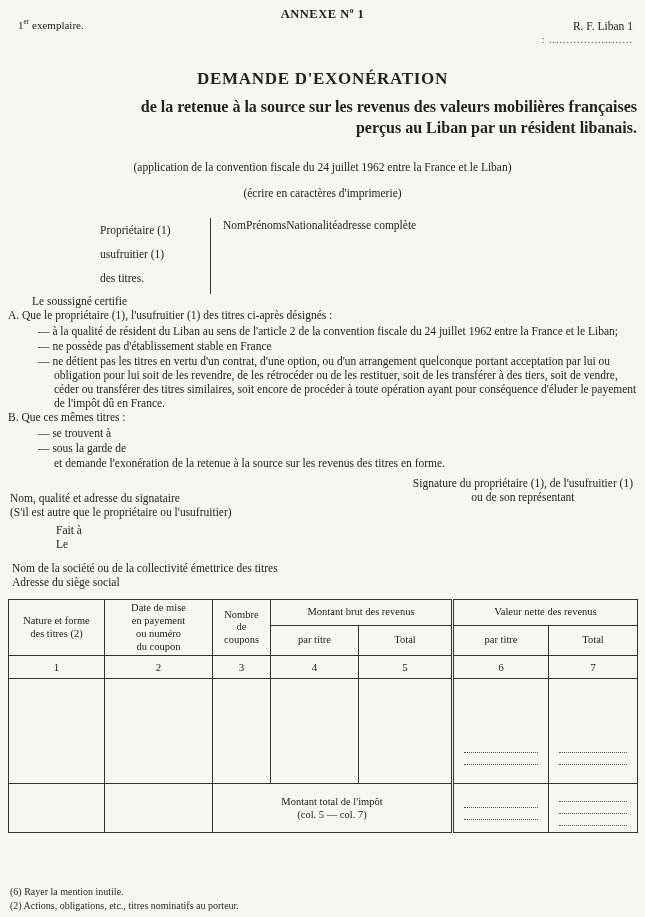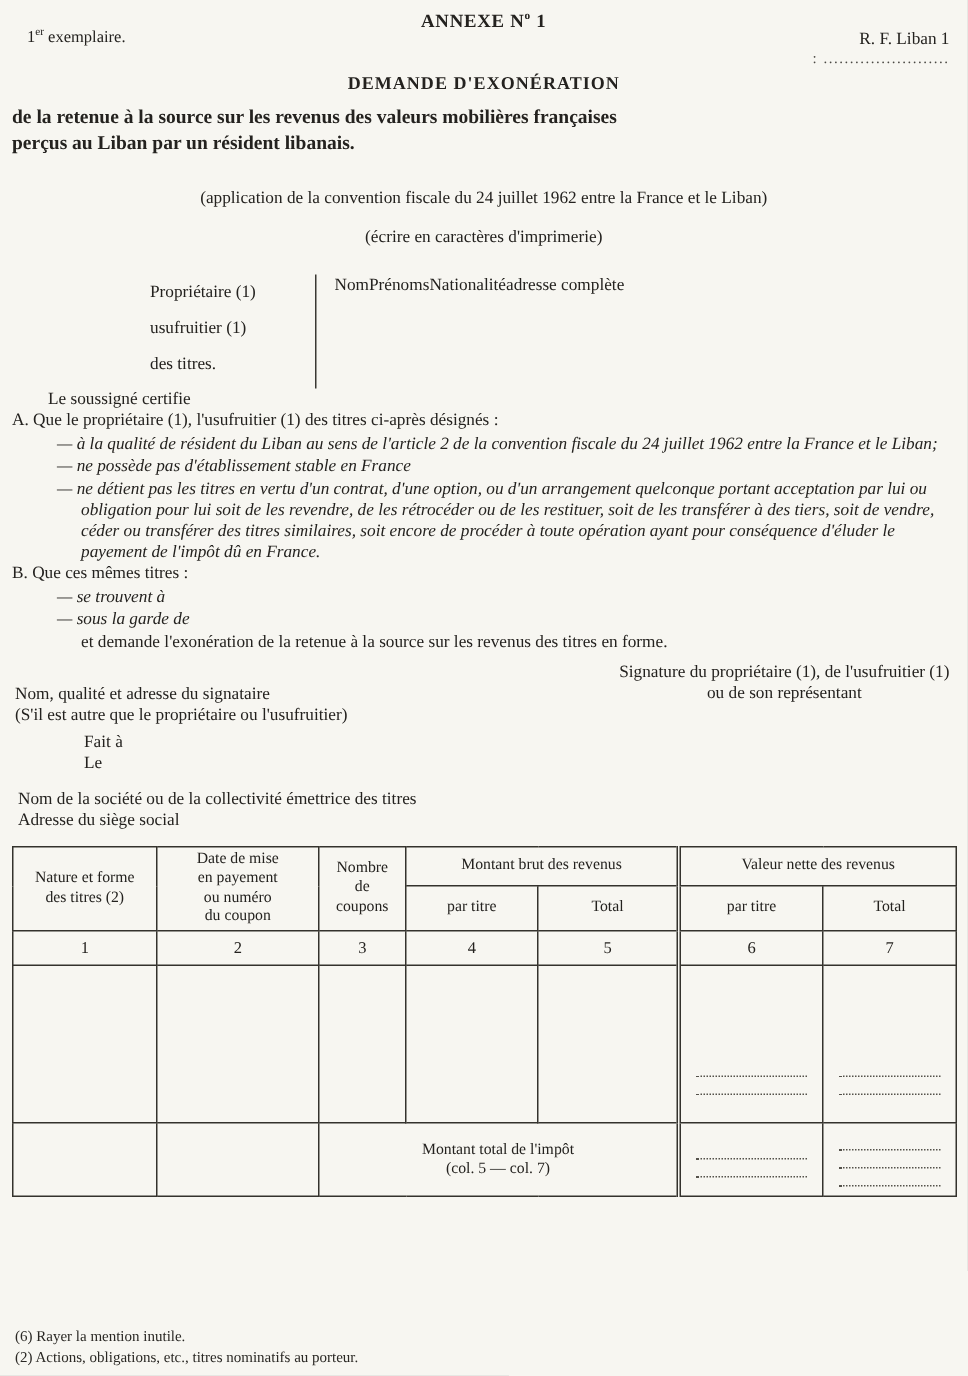--- a/index.html
+++ b/index.html
@@ -13,37 +13,37 @@
   sup{font-size:7.5px;vertical-align:super;line-height:0;}
 
   
   .top{position:relative;height:42px;}
   .copy{position:absolute;left:10px;top:13px;font-size:11px;}
   .annexe{text-align:center;font-weight:bold;font-size:12.5px;letter-spacing:.5px;padding-top:1px;}
   .ref{position:absolute;right:4px;top:13px;text-align:right;font-size:11.5px;}
   .ref-dots{font-size:10px;letter-spacing:1px;color:#4a4843;margin-top:1px;}
 
   
-  .title{text-align:center;font-weight:bold;font-size:12px;letter-spacing:.7px;}
-  .subtitle{text-align:left;font-weight:bold;font-size:13px;line-height:1.35;margin-top:6px;}
+  .title{text-align:center;font-weight:bold;font-size:17px;letter-spacing:.7px;margin-top:21px;}
+  .subtitle{text-align:right;font-weight:bold;font-size:16px;line-height:1.35;margin-top:6px;}
   .app-line{text-align:center;margin-top:21px;}
   .ecrire{text-align:center;margin-top:12px;}
 
   
   .owner{display:flex;margin-top:18px;margin-left:92px;}
   .owner-left{width:110px;display:flex;flex-direction:column;justify-content:space-around;height:72px;}
   .owner-right{border-left:1.2px solid #3a3833;padding-left:12px;height:76px;
     display:flex;flex-direction:row;justify-content:space-between;}
 
   
   .certify-intro{margin-left:24px;}
   .section{margin-top:0;}
   .sec-head{padding-left:20px;text-indent:-20px;}
   .sec-items{margin-left:30px;margin-top:2px;}
-  .dash-item{padding-left:16px;text-indent:-16px;margin-top:1px;font-style:italic;}
+  .dash-item{padding-left:16px;text-indent:-16px;margin-top:1px;}
   .no-dash{padding-left:16px;margin-top:1px;}
 
   
   .sig-row{display:flex;justify-content:space-between;align-items:flex-start;margin-top:6px;}
   .sig-left{margin-top:15px;margin-left:2px;}
   .sig-right{text-align:center;margin-right:4px;}
   .fait{margin-left:48px;margin-top:4px;}
   .company{margin-left:4px;margin-top:10px;}
 
   

